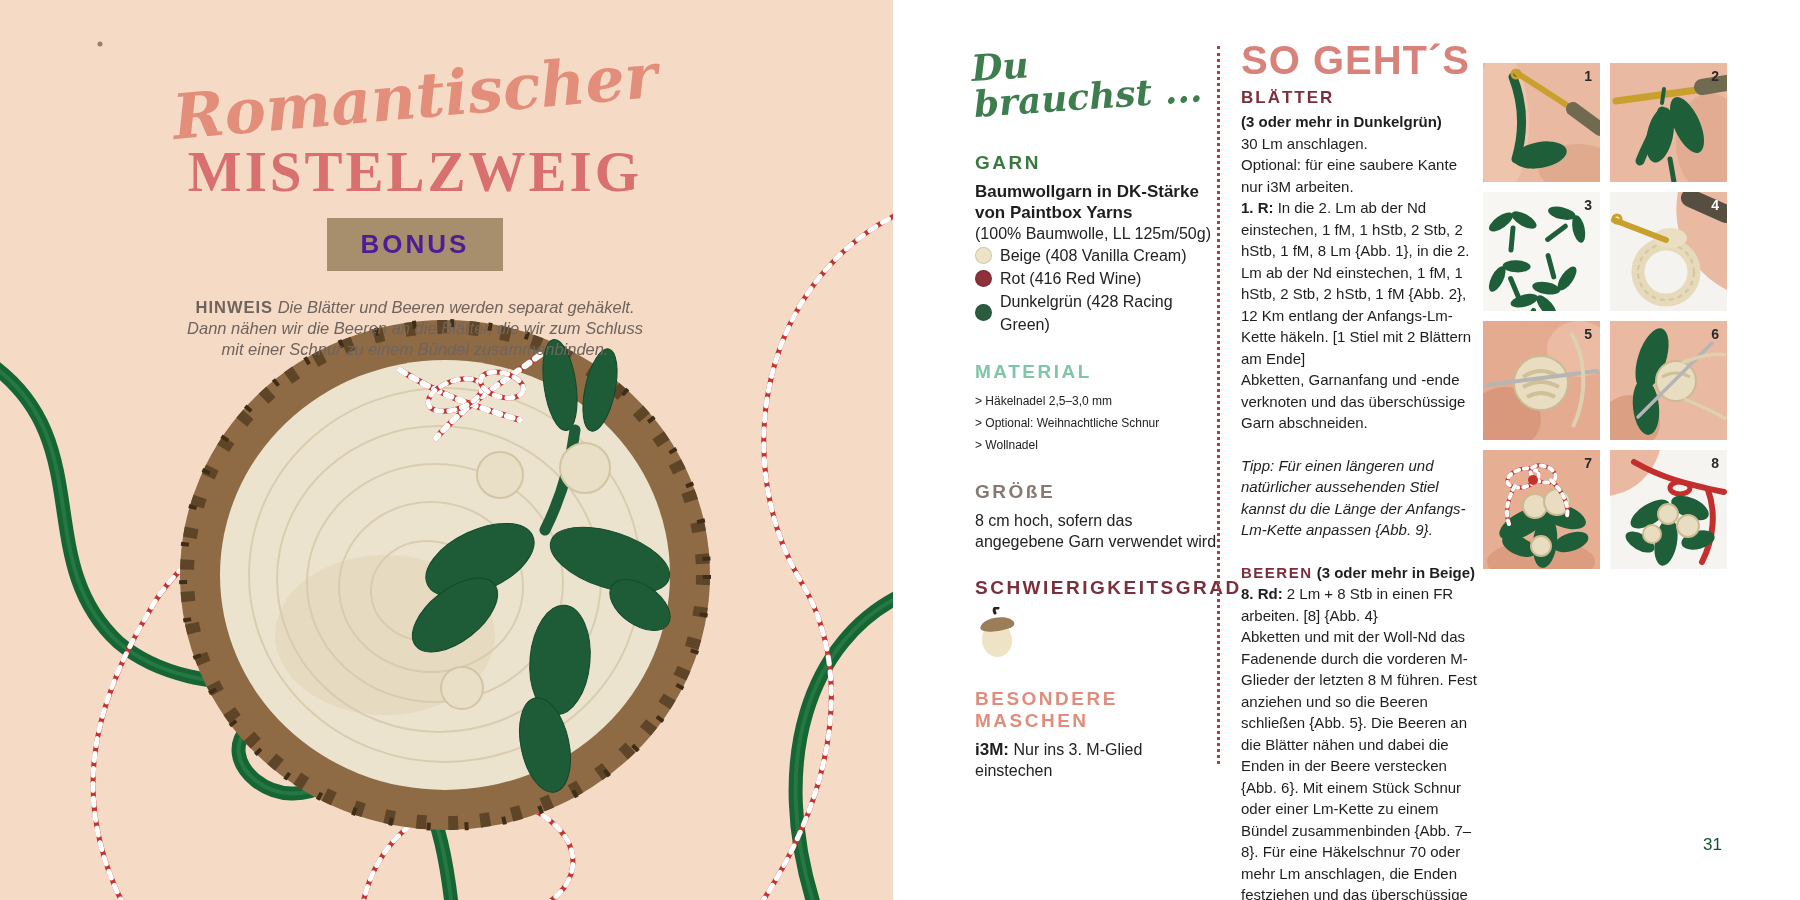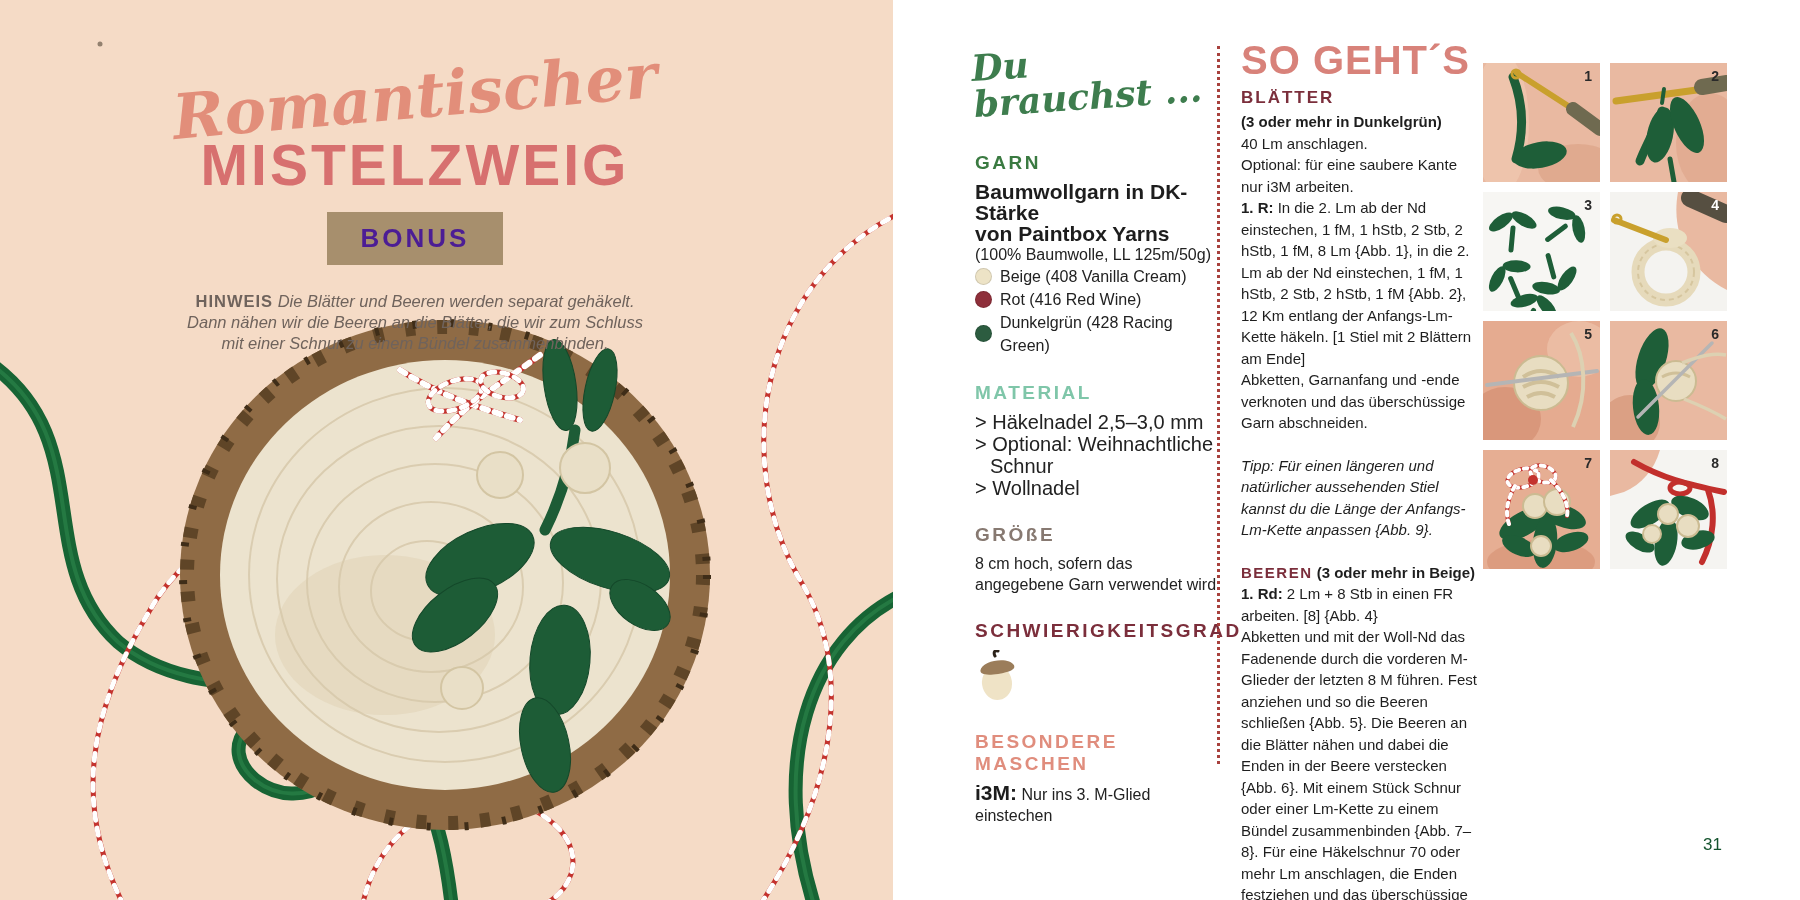--- a/index.html
+++ b/index.html
@@ -6,44 +6,44 @@
   *{box-sizing:border-box;}
   .spread{position:relative;width:1800px;height:900px;margin:0 auto;display:flex;overflow:hidden;
           background:#ffffff;font-family:"Liberation Sans",sans-serif;}
 
   
   .left-page{position:relative;width:893px;height:900px;background:#f5dbc6;flex:0 0 auto;overflow:hidden;}
   .left-photo{position:absolute;inset:0;}
   .title-wrap{position:absolute;top:66px;left:0;width:830px;text-align:center;z-index:5;}
   .title-script{font-family:"DejaVu Serif",serif;font-style:italic;font-weight:bold;
                 font-size:62px;color:#e28e7a;transform:rotate(-5deg);line-height:1;}
-  .title-main{margin-top:8px;font-size:57px;font-weight:800;letter-spacing:3px;color:#d7706f;line-height:1.05;}
+  .title-main{margin-top:14px;font-size:57px;font-weight:800;letter-spacing:3px;color:#d7706f;line-height:1.05;font-family:Liberation Serif, serif;}
   .badge{display:inline-block;margin-top:16px;padding:11px 34px;background:#a78f6d;color:#4c1d95;
          font-size:26px;font-weight:bold;letter-spacing:3px;}
   .hinweis{margin-top:26px;font-size:16.5px;line-height:21px;color:#6f635c;font-style:italic;}
   .hinweis .lbl{font-style:normal;font-weight:bold;letter-spacing:1px;}
 
   
   .right-page{position:relative;width:907px;height:900px;background:#ffffff;flex:0 0 auto;}
 
   .col-needs{position:absolute;left:82px;top:50px;width:244px;}
   .script-heading{font-family:"DejaVu Serif",serif;font-style:italic;font-weight:bold;font-size:36px;
                   color:#3e7d4e;transform:rotate(-4deg);transform-origin:left bottom;margin:0 0 30px 0;line-height:1;}
   .sec{margin-bottom:25px;}
   .sec h3{font-size:19px;letter-spacing:2.5px;font-weight:bold;margin:0 0 7px 0;line-height:1.15;}
   .c-garn{color:#3a7a41;}
   .c-material{color:#7fc6a9;}
   .c-groesse{color:#877971;}
   .c-schwierig{color:#7b2e3b;}
   .c-besondere{color:#e08d7d;}
-  .bold-line{font-weight:bold;font-size:21px;line-height:21px;color:#1d1d1d;}
+  .bold-line{font-weight:bold;font-size:17px;line-height:21px;color:#1d1d1d;}
   .plain{font-size:16px;line-height:21px;color:#222;}
   .yarn-row{display:flex;align-items:center;gap:8px;font-size:16px;line-height:23px;color:#222;}
   .dot{width:17px;height:17px;border-radius:50%;flex:0 0 auto;border:1px solid rgba(0,0,0,0.12);}
-  .mat-item{font-size:20px;line-height:22px;color:#222;padding-left:15px;text-indent:-15px;}
+  .mat-item{font-size:12px;line-height:22px;color:#222;padding-left:15px;text-indent:-15px;}
   .acorn{margin-top:2px;}
 
   .divider{position:absolute;left:324px;top:46px;height:718px;width:0;border-left:3px dotted #a8413d;}
 
   .col-steps{position:absolute;left:348px;top:40px;width:241px;}
   .sogehts-h{font-size:40px;font-weight:800;color:#d8827a;letter-spacing:1px;margin:0 0 8px 0;line-height:1;}
   .step-h{font-size:17px;letter-spacing:2px;color:#7b2e3b;font-weight:bold;margin:0 0 3px 0;}
   .para{margin:0;font-size:15px;line-height:21.5px;color:#1e1e1e;}
   .para .b{font-weight:bold;}
   .para .i{font-style:italic;}
@@ -209,36 +209,36 @@
     <div class="divider"></div>
 
     <div class="col-steps">
       <h2 class="sogehts-h">SO GEHT´S</h2>
 
       <h4 class="step-h">BLÄTTER</h4>
       <div>
 
           <p class="para"><span class="b">(3 oder mehr in Dunkelgrün)</span></p>
 
-          <p class="para"><span>40 Lm anschlagen.</span></p>
+          <p class="para"><span>30 Lm anschlagen.</span></p>
 
           <p class="para"><span>Optional: für eine saubere Kante nur i3M arbeiten.</span></p>
 
           <p class="para"><span class="b">1. R:</span><span> In die 2. Lm ab der Nd einstechen, 1 fM, 1 hStb, 2 Stb, 2 hStb, 1 fM, 8 Lm {Abb. 1}, in die 2. Lm ab der Nd einstechen, 1 fM, 1 hStb, 2 Stb, 2 hStb, 1 fM {Abb. 2}, 12 Km entlang der Anfangs-Lm-Kette häkeln. [1 Stiel mit 2 Blättern am Ende]</span></p>
 
           <p class="para"><span>Abketten, Garnanfang und -ende verknoten und das überschüssige Garn abschneiden.</span></p>
 
           <p class="para tip"><span class="i">Tipp: Für einen längeren und natürlicher aussehenden Stiel kannst du die Länge der Anfangs-Lm-Kette anpassen {Abb. 9}.</span></p>
         </div>
 
       <div class="beeren-block">
         <p class="para"><span class="maroon">BEEREN</span><span class="b"> (3 oder mehr in Beige)</span></p>
         <div>
 
-            <p class="para"><span class="b">1. Rd:</span><span> 2 Lm + 8 Stb in einen FR arbeiten. [8] {Abb. 4}</span></p>
+            <p class="para"><span class="b">8. Rd:</span><span> 2 Lm + 8 Stb in einen FR arbeiten. [8] {Abb. 4}</span></p>
 
             <p class="para"><span>Abketten und mit der Woll-Nd das Fadenende durch die vorderen M-Glieder der letzten 8 M führen. Fest anziehen und so die Beeren schließen {Abb. 5}. Die Beeren an die Blätter nähen und dabei die Enden in der Beere verstecken {Abb. 6}. Mit einem Stück Schnur oder einer Lm-Kette zu einem Bündel zusammenbinden {Abb. 7–8}. Für eine Häkelschnur 70 oder mehr Lm anschlagen, die Enden festziehen und das überschüssige Garn abschneiden.</span></p>
           </div>
       </div>
     </div>
 
     <div class="photo-grid">
 
       <div class="cell">
         <svg viewBox="0 0 117 119" aria-hidden="true">

